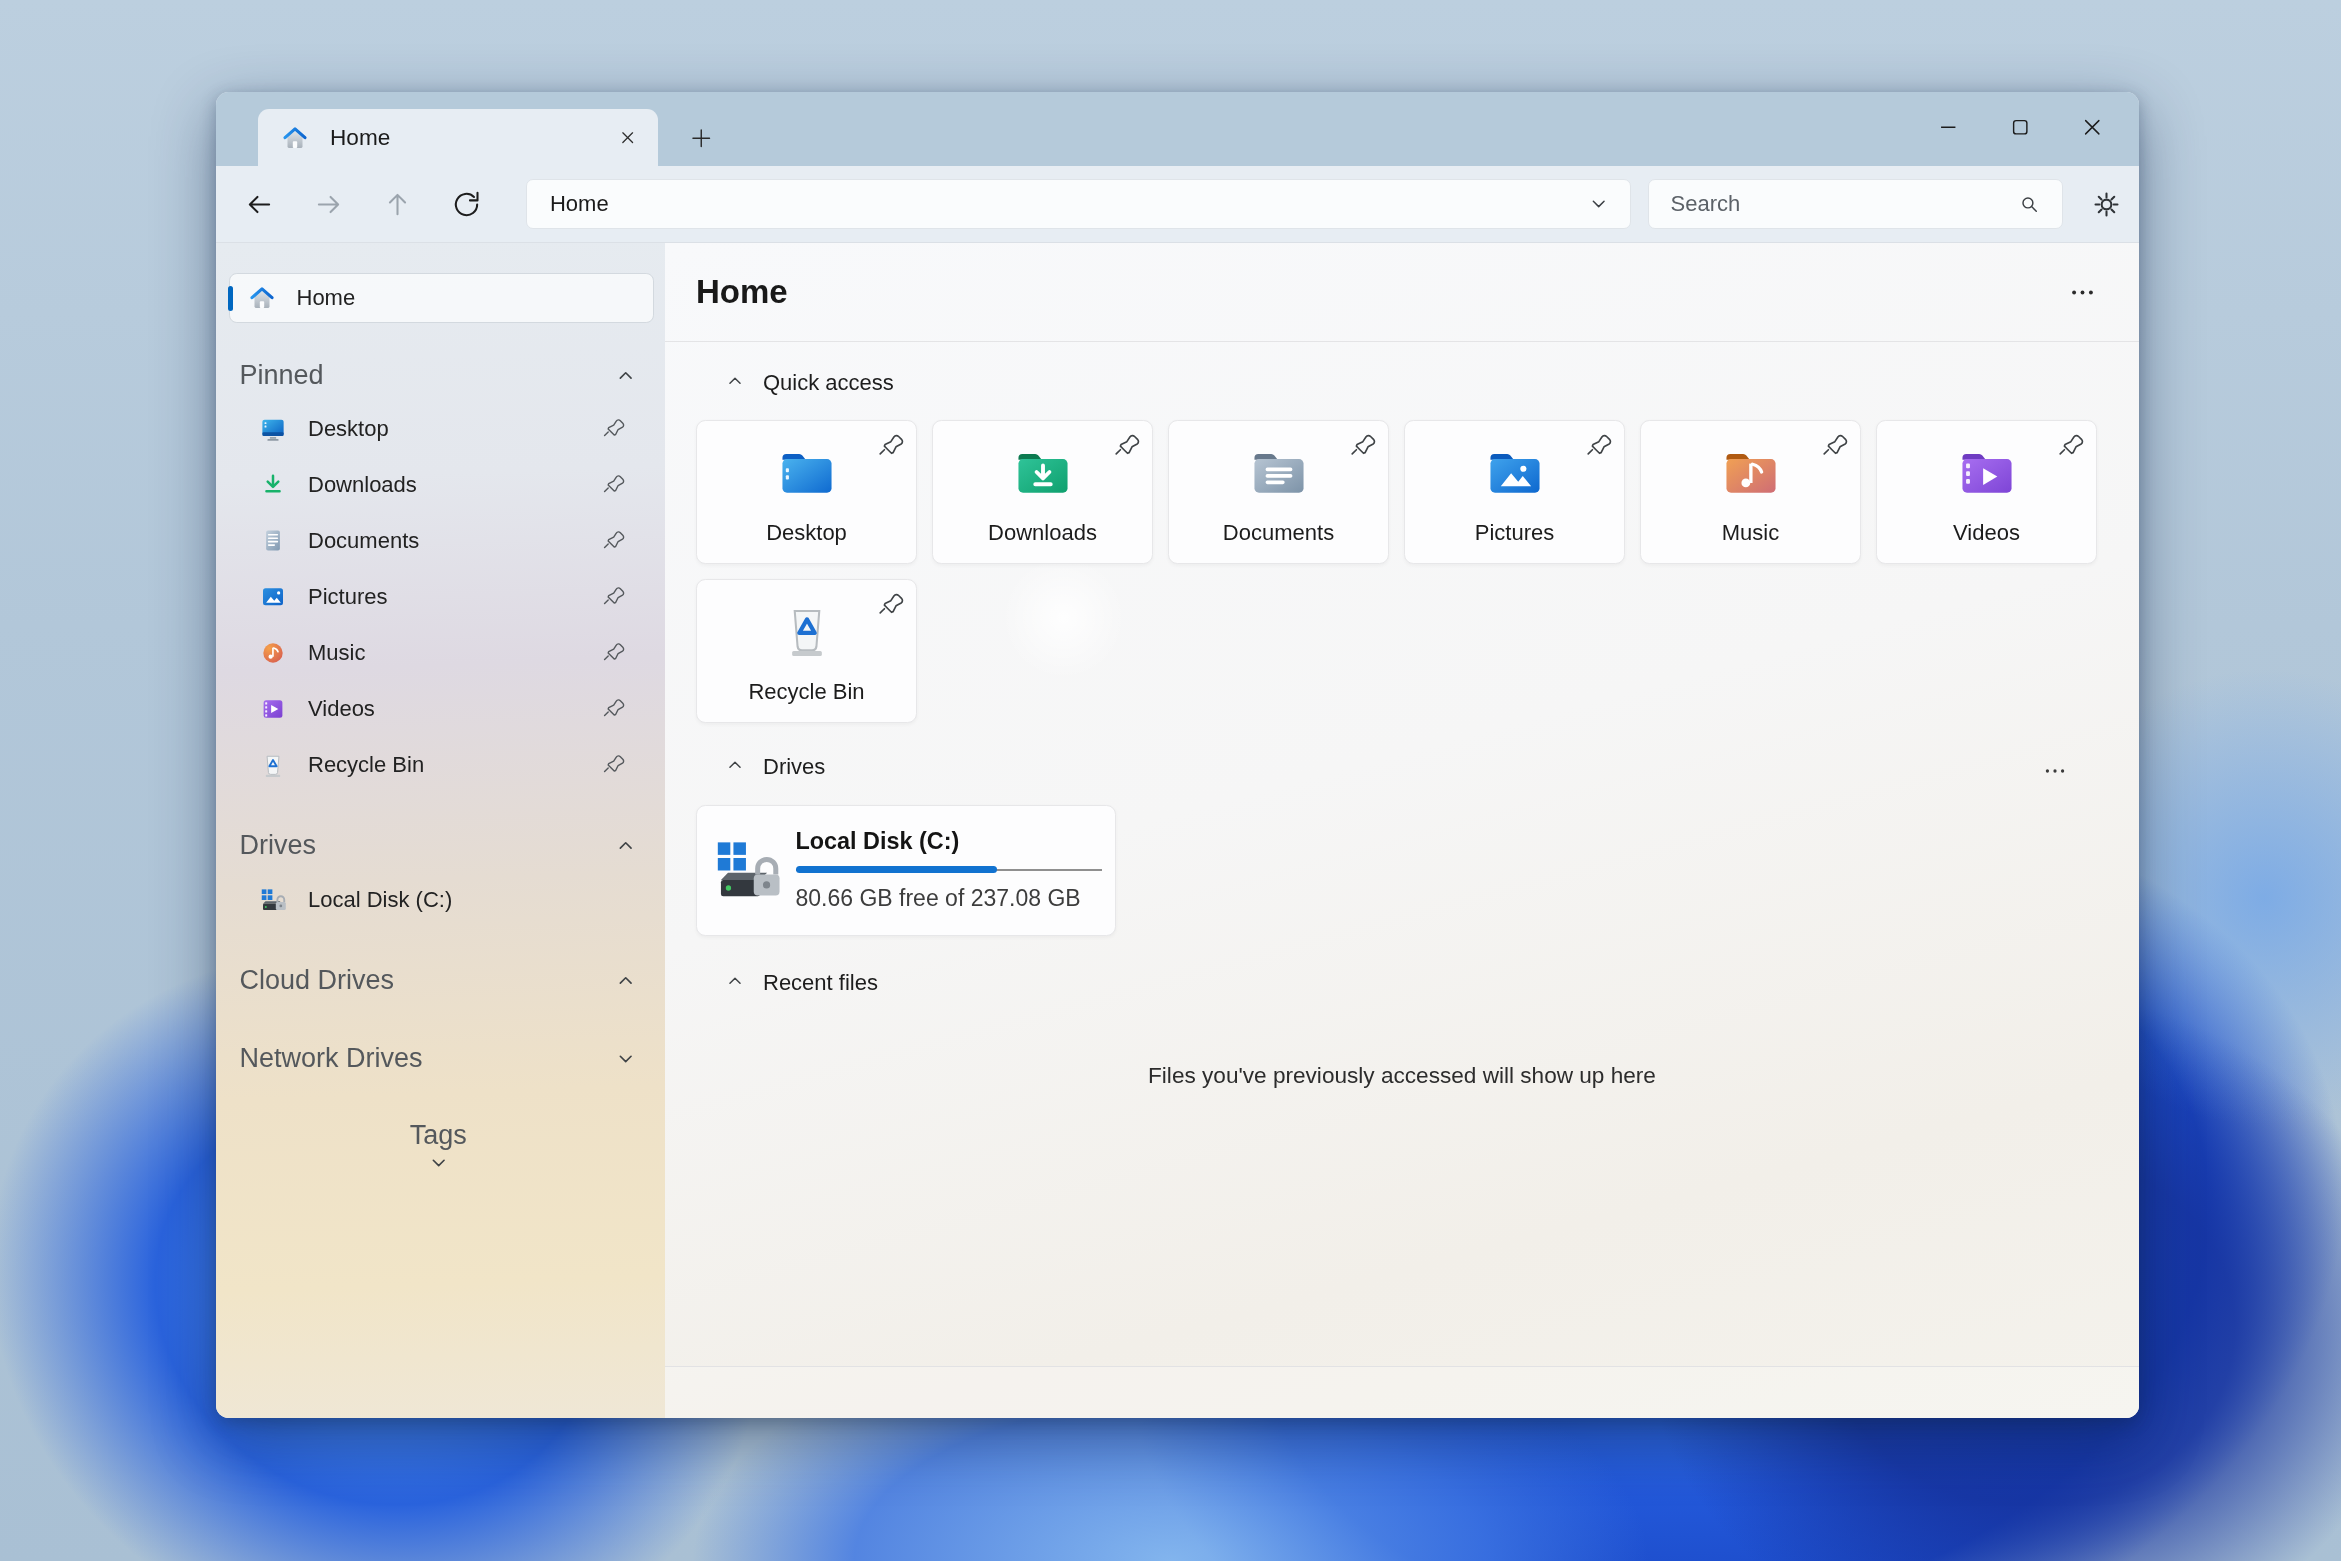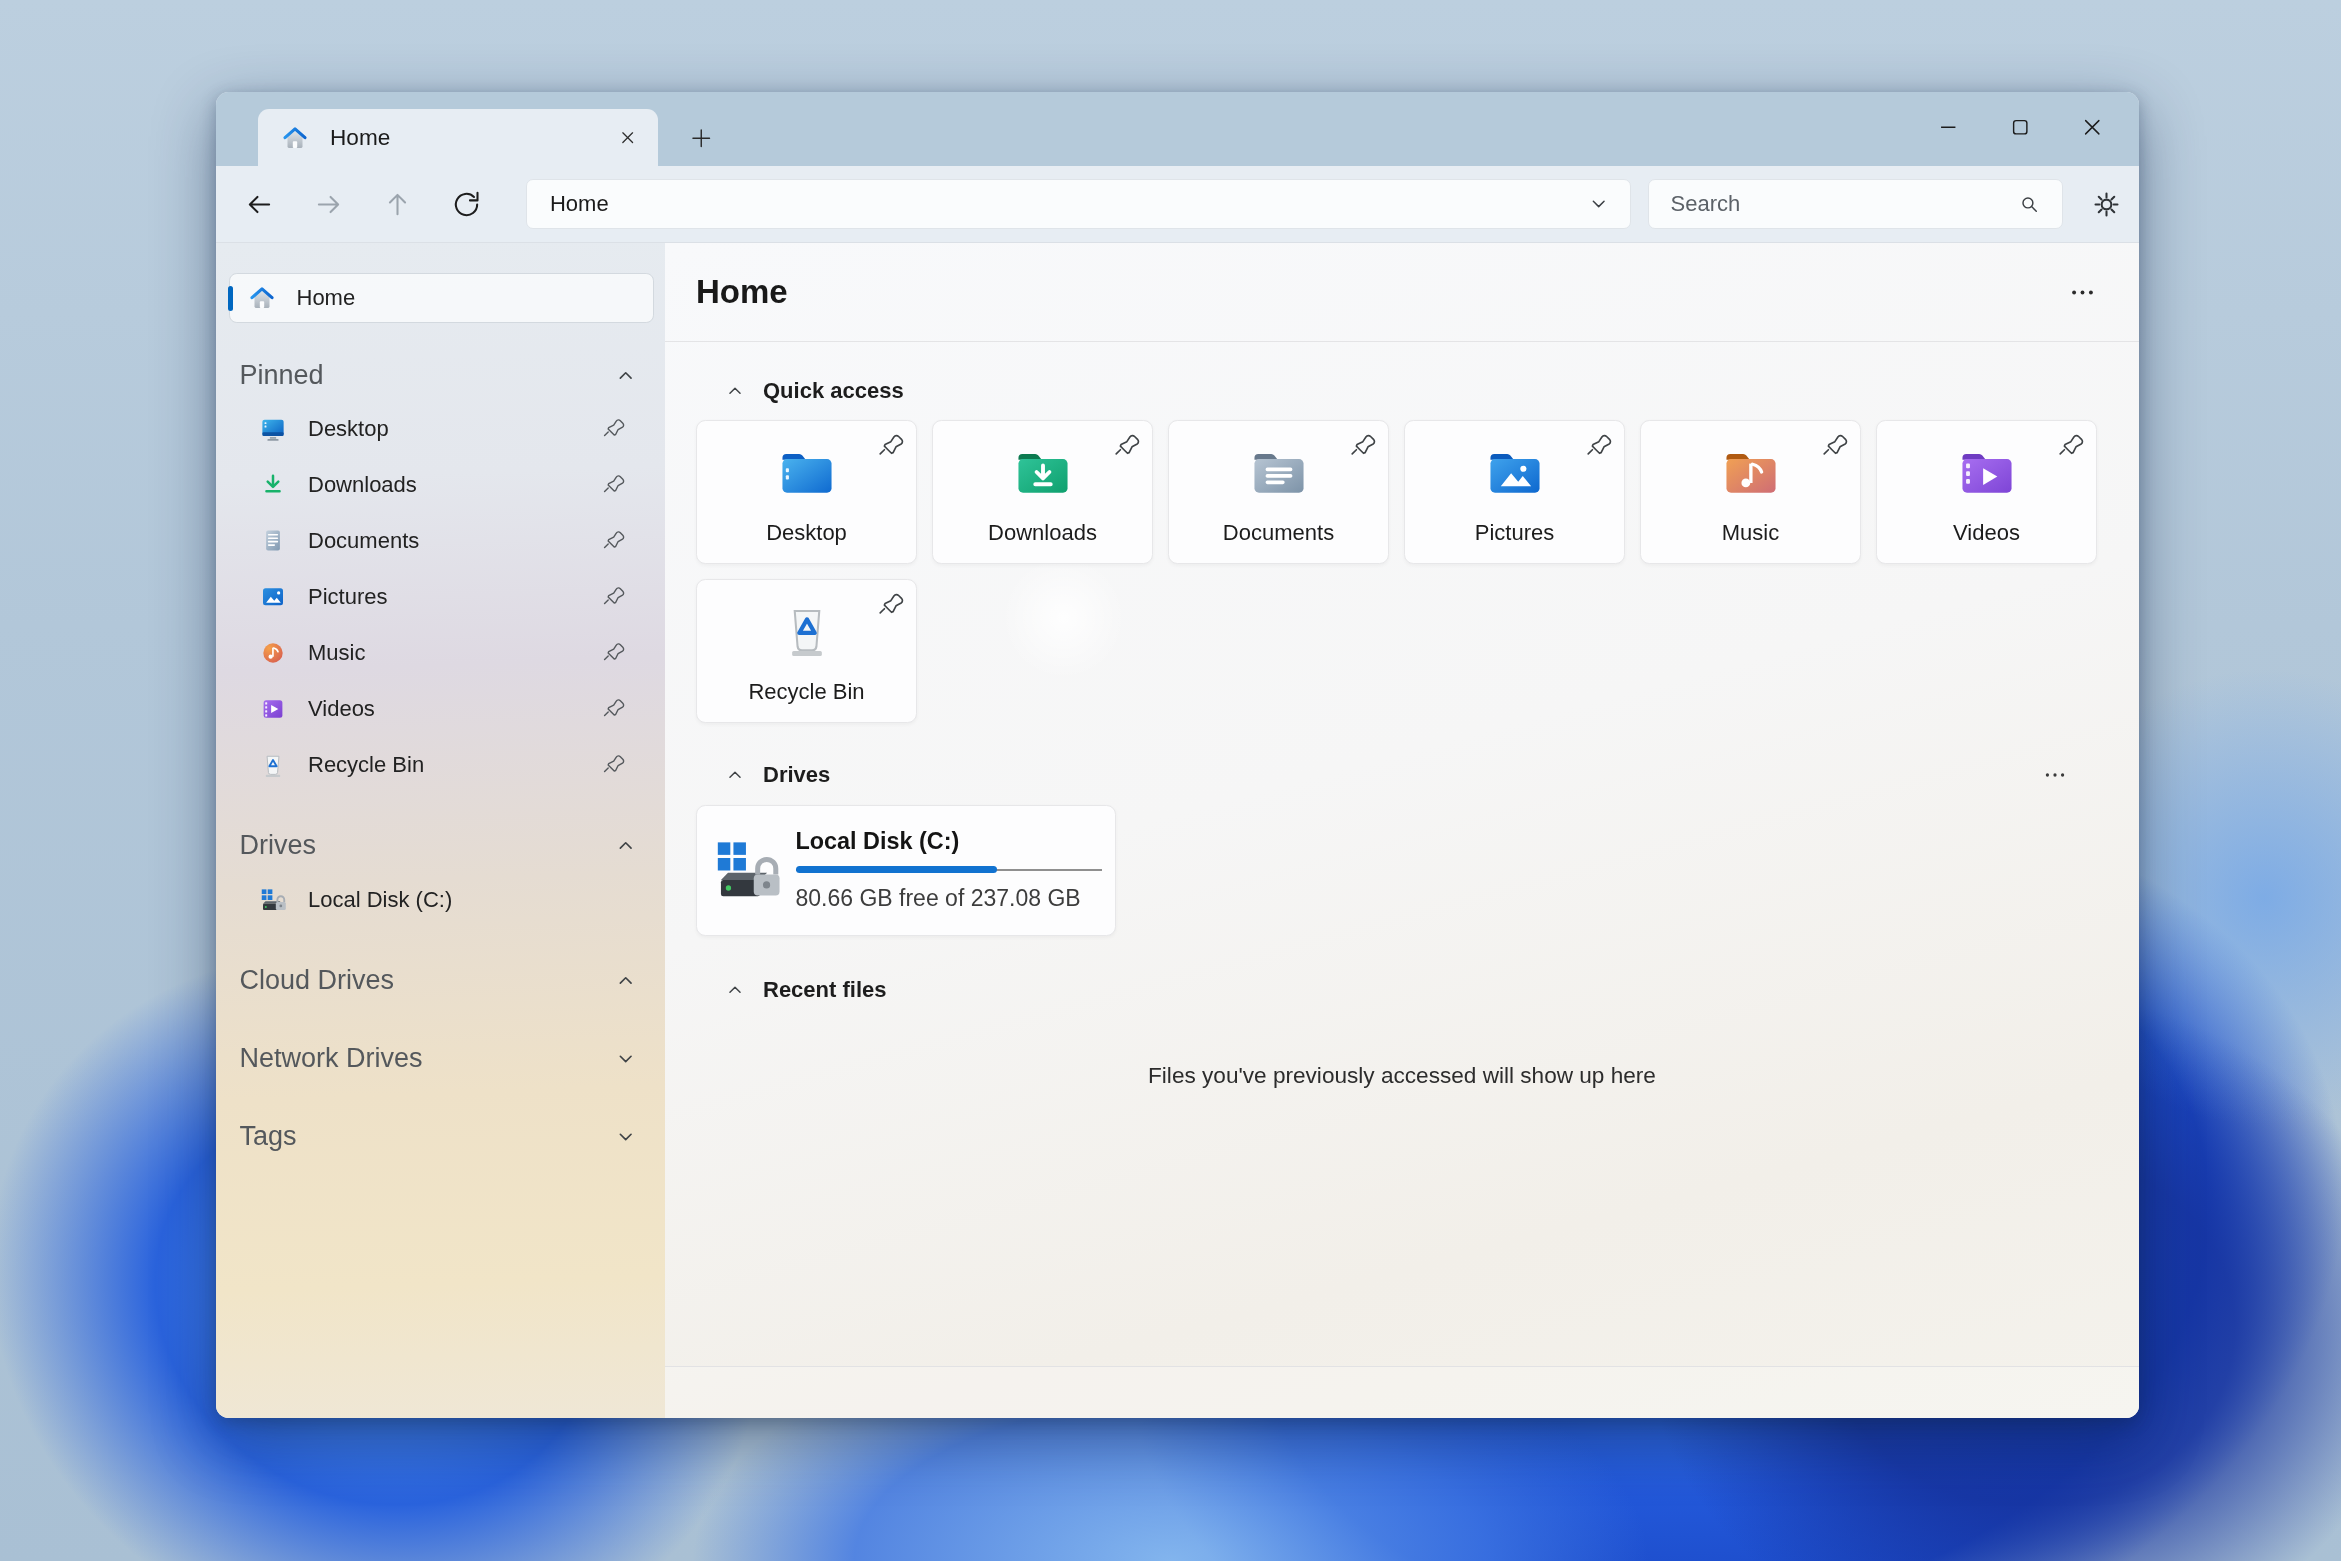--- a/index.html
+++ b/index.html
@@ -67,21 +67,21 @@
   .side-item .pinbtn{width:26.5px;height:26.5px;}
   
   .main{flex:1;position:relative;box-sizing:border-box;padding:0 31px;overflow:hidden;
     background:linear-gradient(165deg,#f8f9fb 0%,#f6f6f6 45%,#f2efe9 78%,#f4f2ec 100%);}
   .glow{position:absolute;left:336px;top:312px;width:125px;height:125px;border-radius:50%;
     background:radial-gradient(circle,rgba(255,255,255,.9),rgba(255,255,255,0) 70%);}
   .main-header{height:98px;display:flex;align-items:center;position:relative;}
   .main-title{font-size:33px;font-weight:600;color:#191919;}
   .morebtn{width:44px;height:44px;margin-left:auto;margin-right:3.1px;border-radius:6.2px;}
   .main-divider{height:0;border-top:1.2px solid #e4e4e6;margin:0 -31px;}
-  .section-head{display:flex;align-items:center;margin-top:28px;height:41px;padding-left:28px;position:relative;font-weight:bold;}
+  .section-head{display:flex;margin-top:28px;height:41px;padding-left:28px;position:relative;}
   .section-head .chev{width:22px;height:22px;}
   .section-label{font-size:22px;color:#1d1d1d;margin-left:17px;}
   .drives-more{width:44px;height:34px;margin-left:auto;margin-right:31px;border-radius:6.2px;}
   .cards{display:flex;flex-wrap:wrap;gap:15px;margin-top:9.4px;}
   .card{width:221px;height:144px;background:#fdfdfe;border:1.2px solid #e7e7e9;border-radius:9.4px;
     position:relative;box-sizing:border-box;box-shadow:0 1.6px 3.9px rgba(0,0,0,.04);}
   .card .f-icon{position:absolute;left:50%;top:20px;transform:translateX(-50%);width:62px;height:62px;}
   .card .pinbtn{position:absolute;right:9.4px;top:9.4px;width:31px;height:31px;}
   .card-label{position:absolute;left:0;right:0;bottom:17px;text-align:center;font-size:22px;color:#1c1c1c;}
   .disk-card{margin-top:9.4px;width:420px;height:131px;background:#fdfdfe;border:1.2px solid #e7e7e9;border-radius:9.4px;
@@ -445,21 +445,21 @@
 
       <div class="side-head" style="margin-top:45px;">
         <span class="head-label">Network Drives</span>
         <span class="chev">
           <svg viewBox="0 0 48 48">
               <path d="M13 19 L24 30 L35 19" fill="none" stroke="#3f4346" stroke-width="3.4" stroke-linecap="round" stroke-linejoin="round"></path>
             </svg>
         </span>
       </div>
 
-      <div class="side-head" style="margin-top:45px;">
+      <div class="side-head" style="margin-top:45px;flex-direction:column;">
         <span class="head-label">Tags</span>
         <span class="chev">
           <svg viewBox="0 0 48 48">
               <path d="M13 19 L24 30 L35 19" fill="none" stroke="#3f4346" stroke-width="3.4" stroke-linecap="round" stroke-linejoin="round"></path>
             </svg>
         </span>
       </div>
     </div>
 
     <div class="main">

